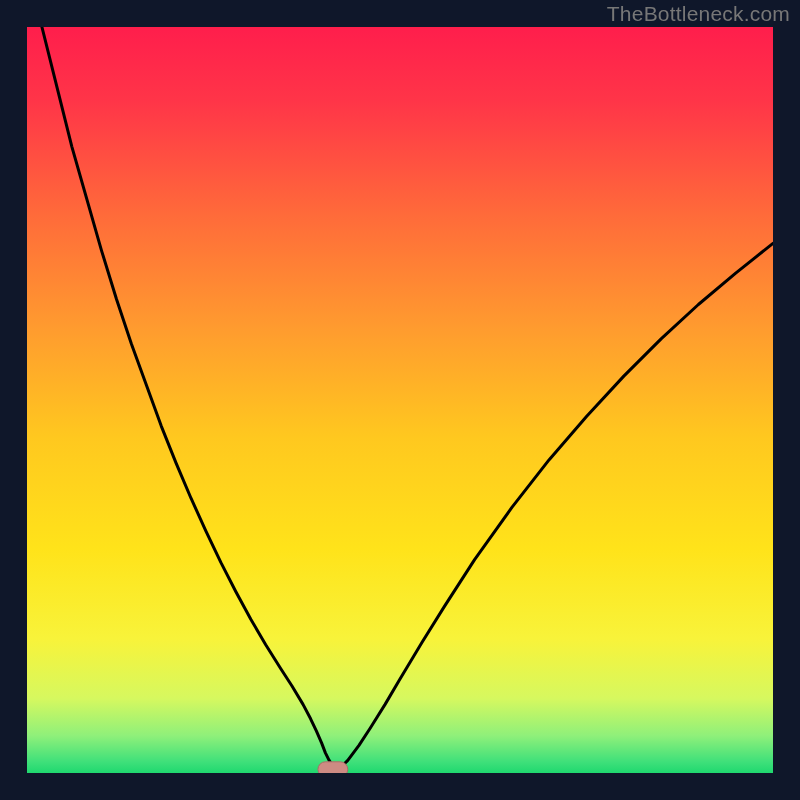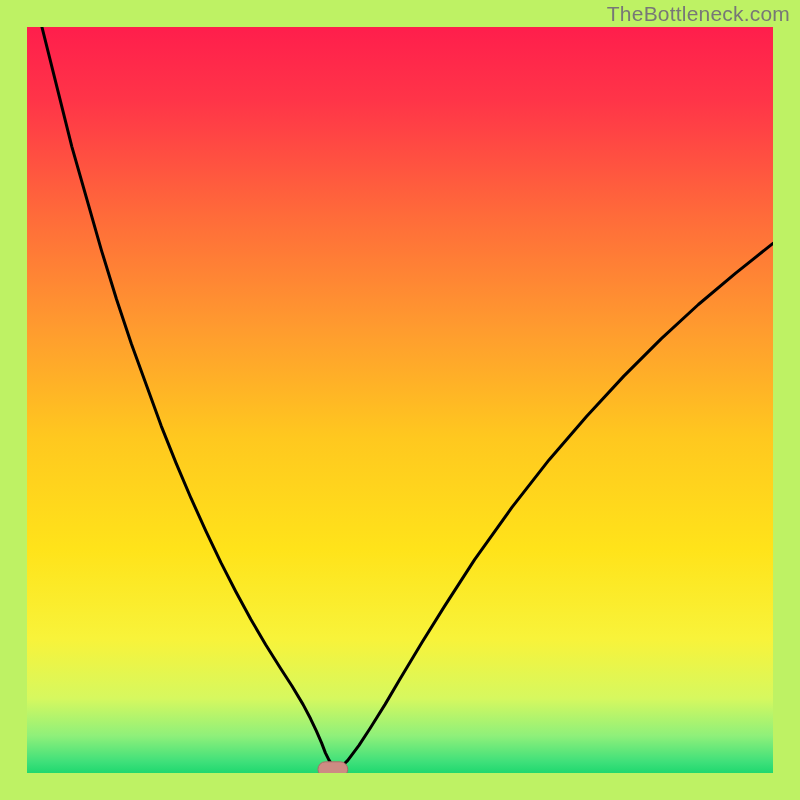--- a/index.html
+++ b/index.html
@@ -10,21 +10,21 @@
     background: #000;
     overflow: hidden;
     font-family: Arial, Helvetica, sans-serif;
   }
   .frame {
     position: absolute;
     left: 0;
     top: 0;
     width: 800px;
     height: 800px;
-    background: #bef264;
+    background: #0f172a;
   }
   .plot-area {
     position: absolute;
     left: 27px;
     top: 27px;
     width: 746px;
     height: 746px;
     
   }
   .attribution {

